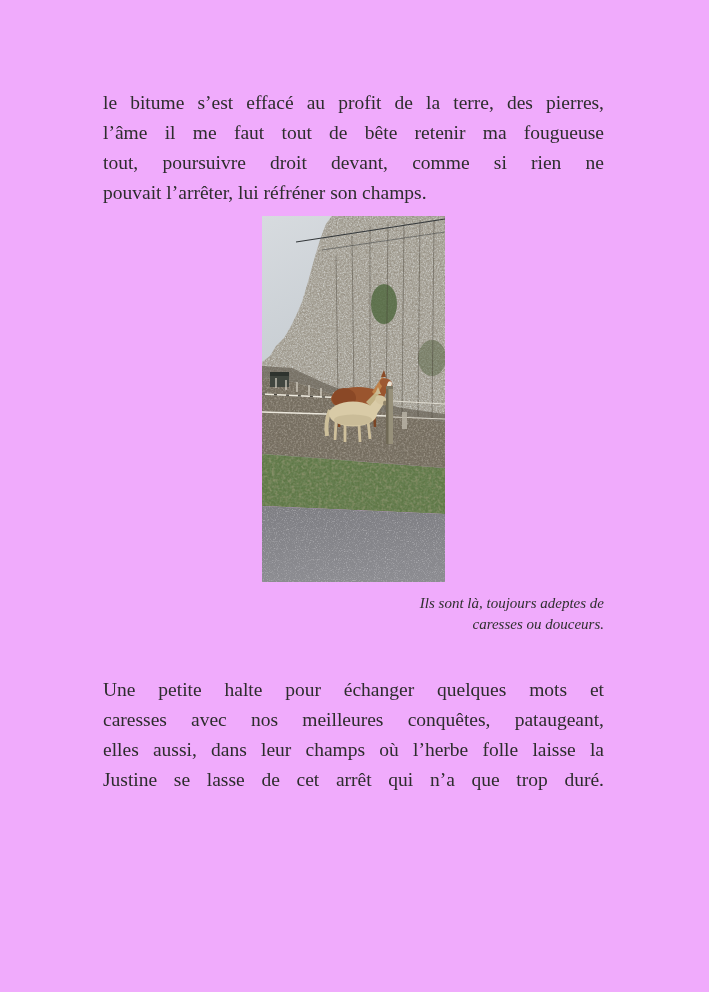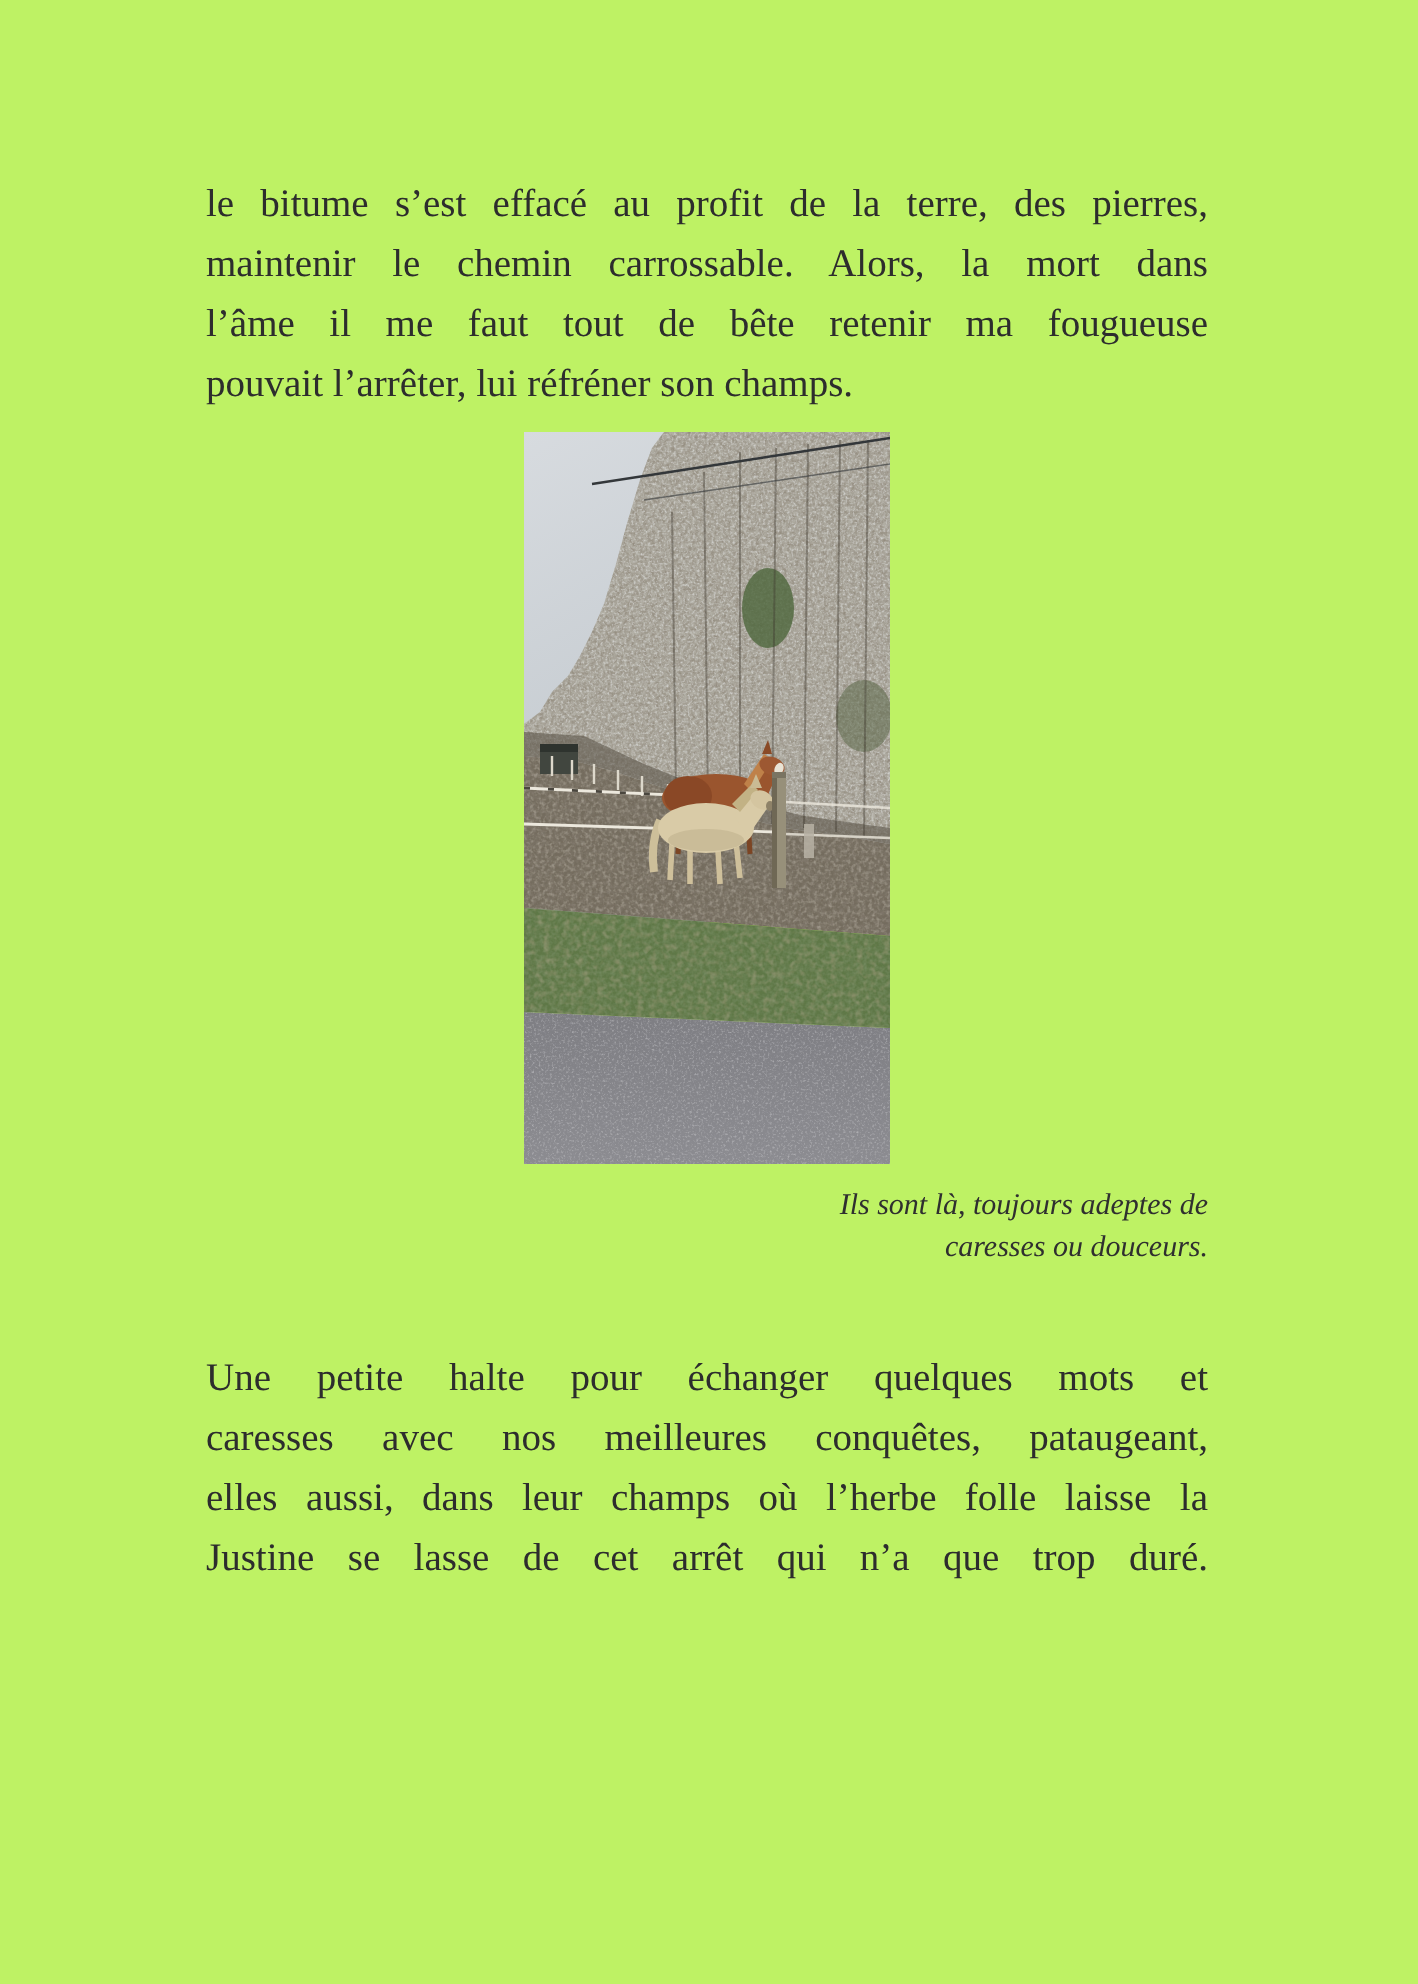--- a/index.html
+++ b/index.html
@@ -5,21 +5,21 @@
   html, body { margin: 0; padding: 0; }
   body {
     width: 709px; height: 992px;
     background: #ffffff;
     font-family: "Liberation Serif", "DejaVu Serif", serif;
     overflow: hidden;
   }
   .page {
     position: relative;
     width: 709px; height: 992px;
-    background: #bef264;
+    background: #f0abfc;
     box-sizing: border-box;
     padding: 88px 103px 18px 103px;
   }
   .body-text {
     width: 501px;
     font-size: 19.5px;
     line-height: 30px;
     color: #2d2d2d;
   }
   .tline {
@@ -57,22 +57,22 @@
     color: #666666;
   }
 </style>
 </head>
 <body>
 
 <div class="page">
 
   <div class="body-text">
       <div class="tline">le bitume s’est effacé au profit de la terre, des pierres,</div>
-      <div class="tline">maintenir le chemin carrossable. Alors, la mort dans</div>
       <div class="tline">l’âme il me faut tout de bête retenir ma fougueuse</div>
+      <div class="tline">tout, poursuivre droit devant, comme si rien ne</div>
       <div class="tline last-left">pouvait l’arrêter, lui réfréner son champs.</div>
     </div>
 
   <div class="figure">
     <div class="photo-wrap">
       <svg width="183" height="366" viewBox="0 0 183 366" role="img">
         <defs>
           <linearGradient id="skyg" x1="0" y1="0" x2="0.4" y2="1">
             <stop offset="0" stop-color="#d7dbdf"></stop>
             <stop offset="1" stop-color="#bdc4ca"></stop>

